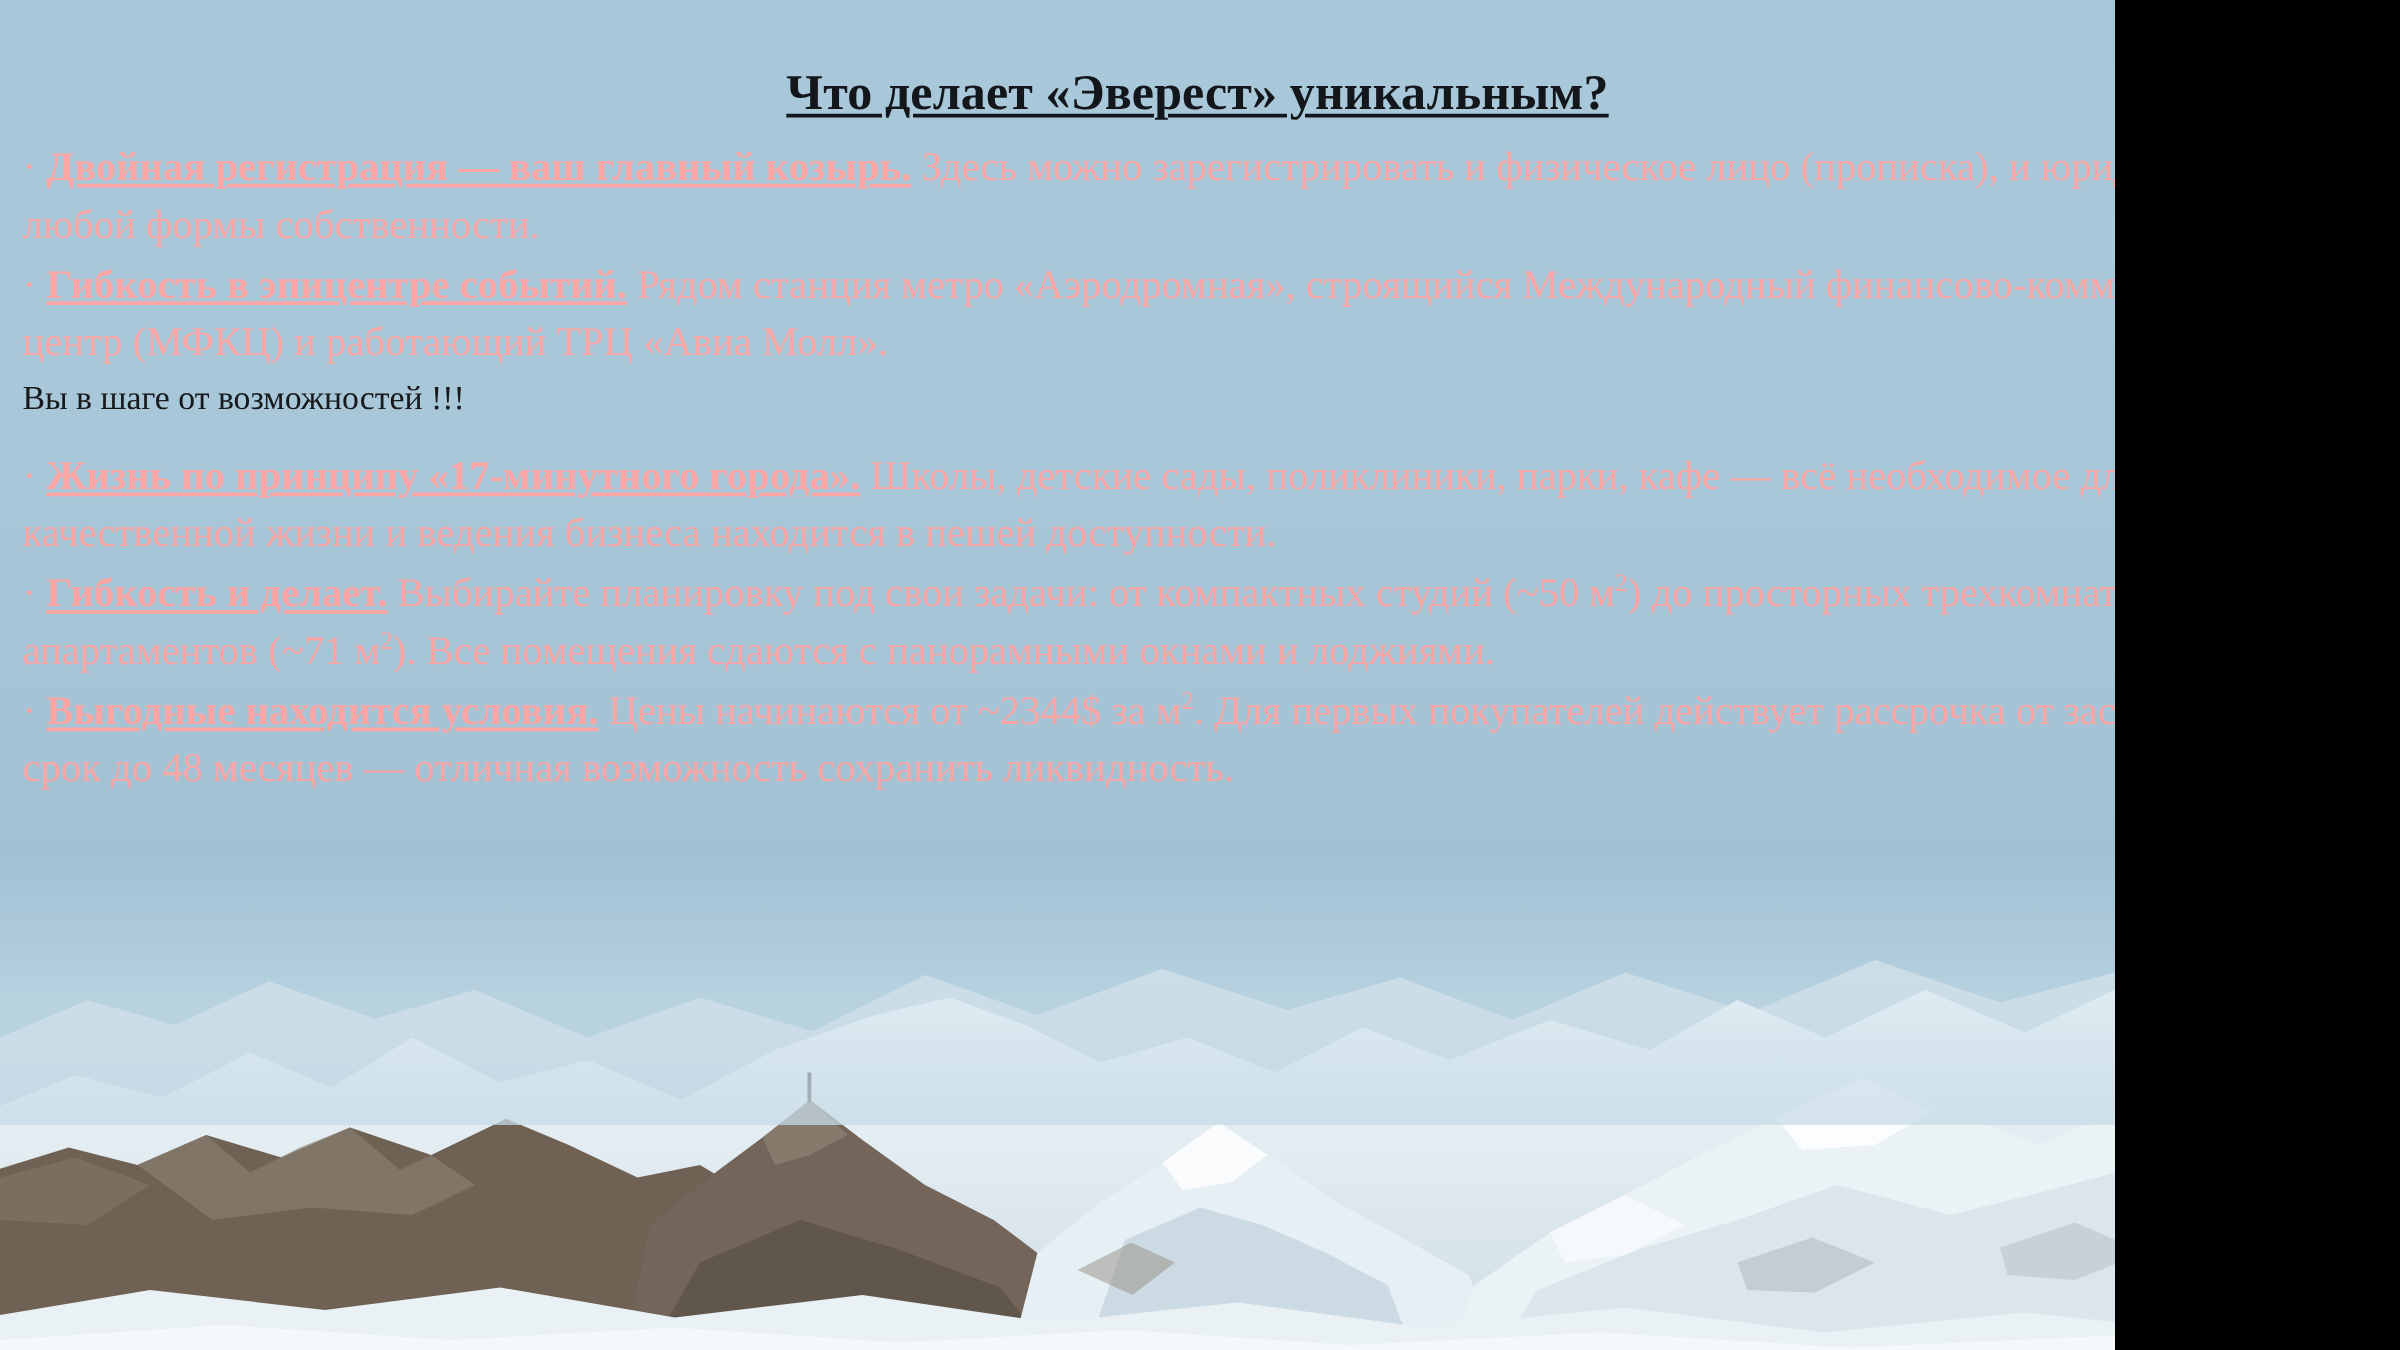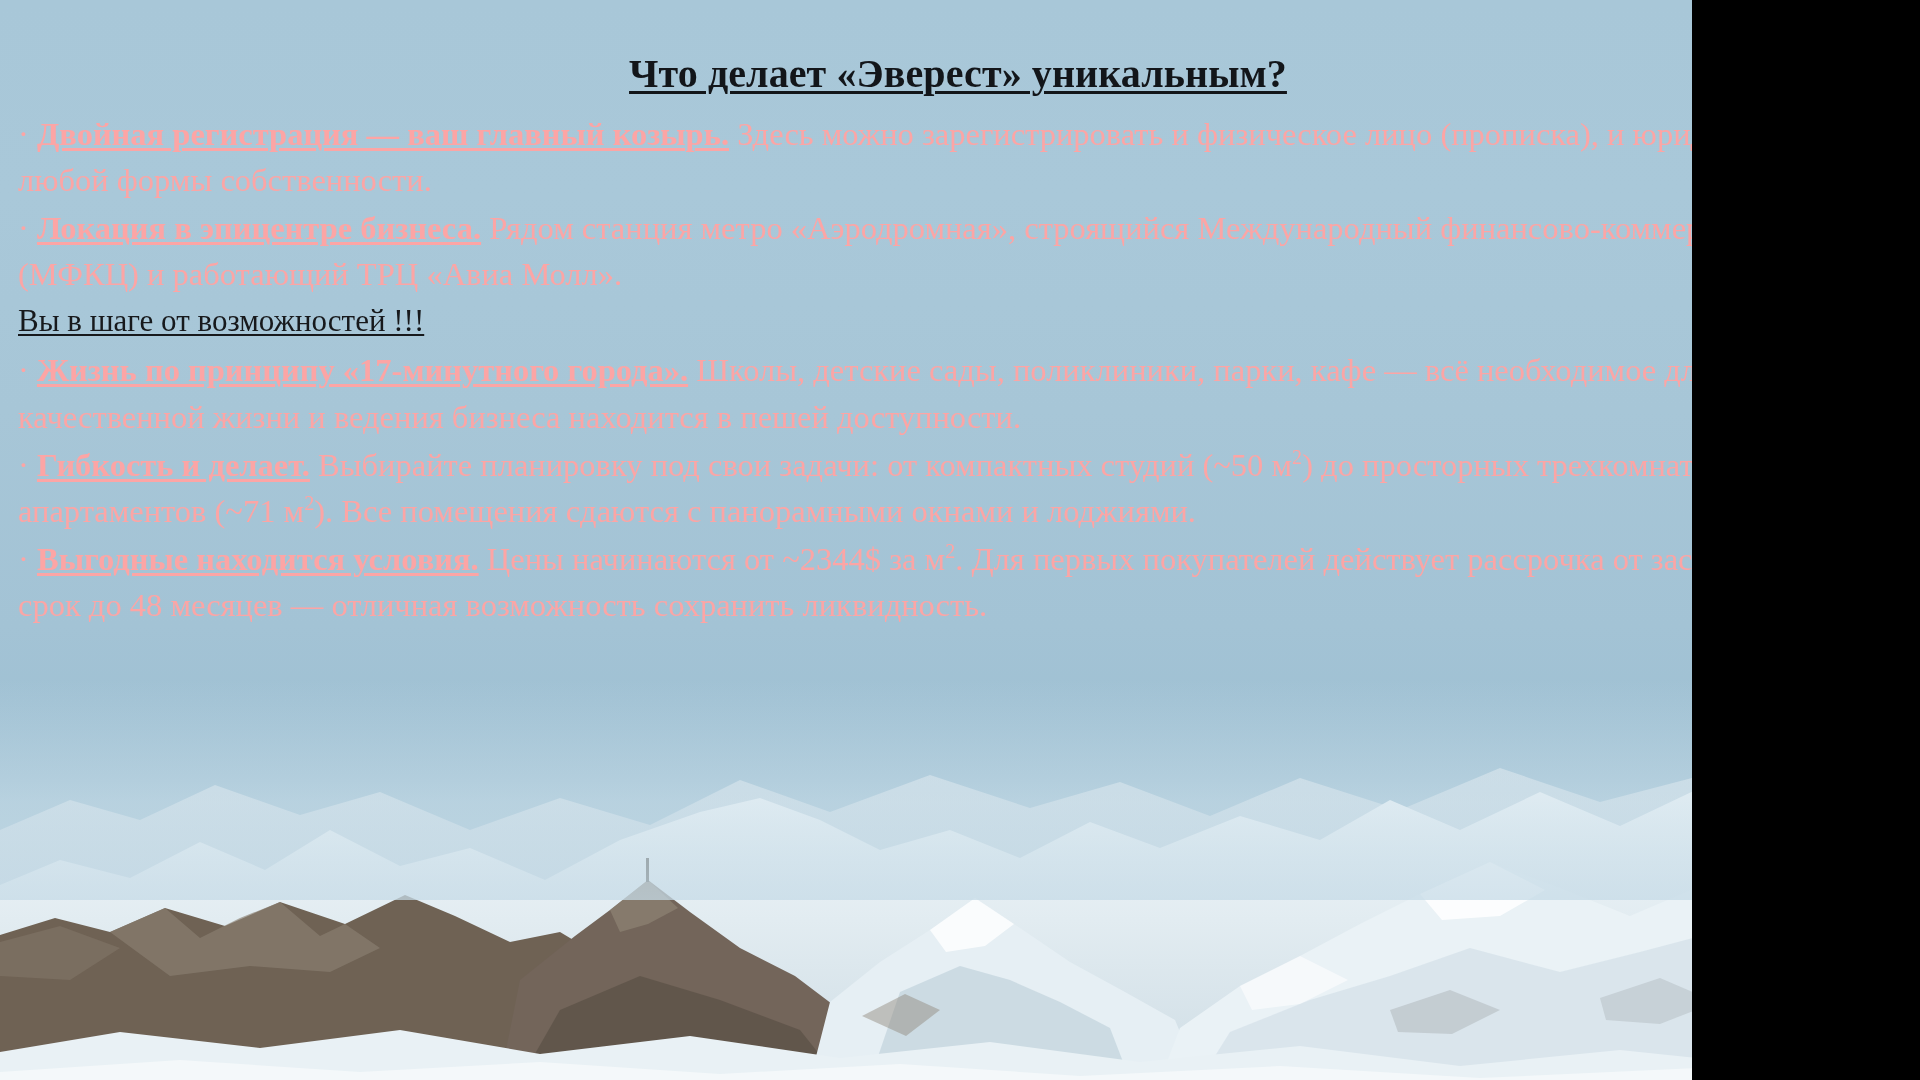--- a/index.html
+++ b/index.html
@@ -86,28 +86,27 @@
 
   .lead {
     font-weight: bold;
     text-decoration: underline;
     text-decoration-thickness: 3px;
     text-underline-offset: 3px;
     white-space: normal;
   }
 
   .standalone {
-    font-size: 31px;
+    font-size: 27px;
     line-height: 1.42;
     color: #17191c;
-    text-decoration: underline;
     text-decoration-thickness: 2px;
     text-underline-offset: 3px;
     display: inline-block;
-    margin-bottom: 2px;
+    margin-bottom: 18px;
   }
 
   .standalone-wrap { margin: 0 0 2px 0; }
 
   sup { font-size: 0.62em; vertical-align: super; line-height: 0; }
 
   .dot { display: inline; }
 </style>
 </head>
 <body>
@@ -191,21 +190,21 @@
       <span class="u">Что делает «Эверест» уникальным?</span>
     </h1>
 
     <p class="bullet">
       <span class="dot">·</span>
       <span class="lead">Двойная регистрация — ваш главный козырь.</span><span> Здесь можно зарегистрировать и физическое лицо (прописка), и юридическое лицо любой формы собственности.</span>
     </p>
 
     <p class="bullet">
       <span class="dot">·</span>
-      <span class="lead">Локация в эпицентре бизнеса.</span><span> Рядом станция метро «Аэродромная», строящийся Международный финансово-коммерческий центр (МФКЦ) и работающий ТРЦ «Авиа Молл».</span>
+      <span class="lead">Гибкость в эпицентре событий.</span><span> Рядом станция метро «Аэродромная», строящийся Международный финансово-коммерческий центр (МФКЦ) и работающий ТРЦ «Авиа Молл».</span>
     </p>
 
     <p class="standalone-wrap">
       <span class="standalone">Вы в шаге от возможностей !!!</span>
     </p>
 
     <p class="bullet">
       <span class="dot">·</span>
       <span class="lead">Жизнь по принципу «17-минутного города».</span><span> Школы, детские сады, поликлиники, парки, кафе — всё необходимое для качественной жизни и ведения бизнеса находится в пешей доступности.</span>
     </p>

